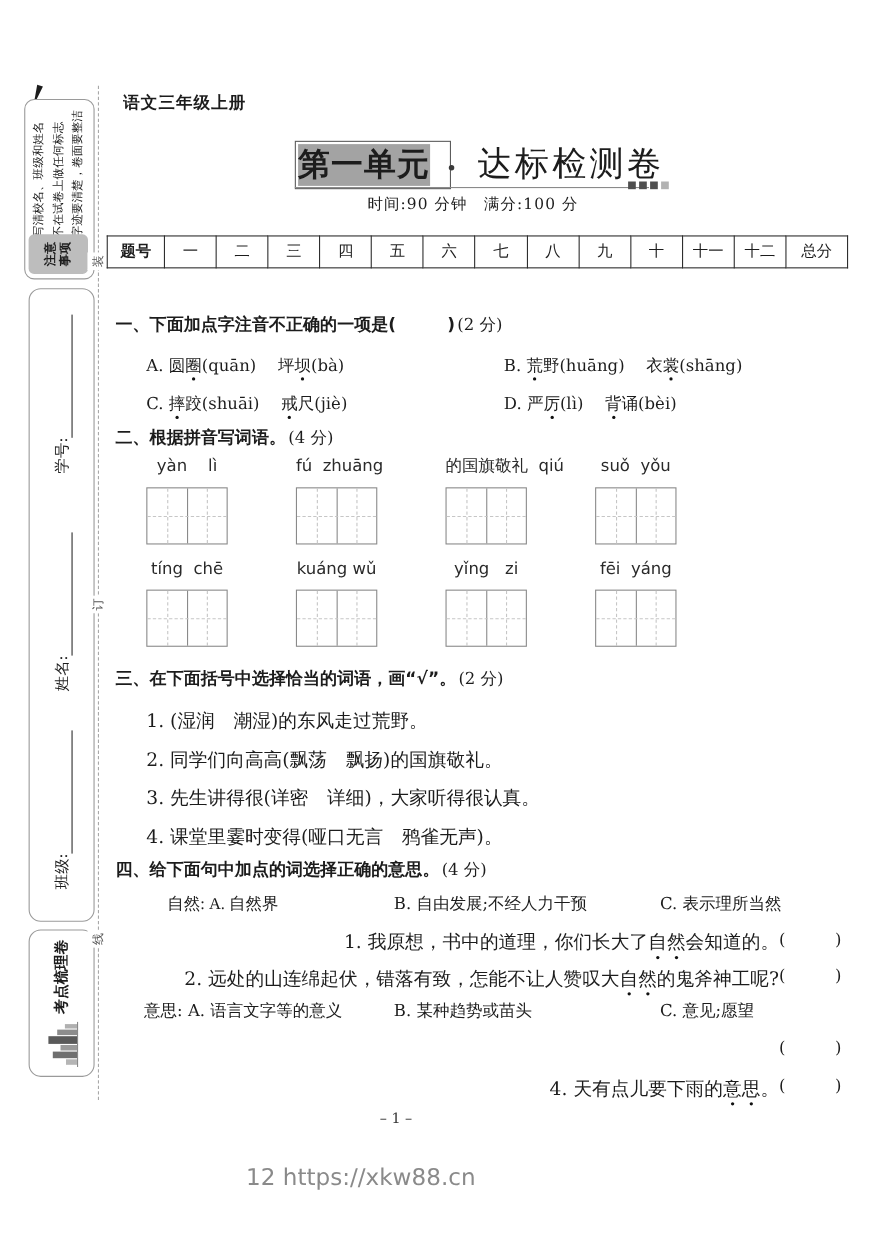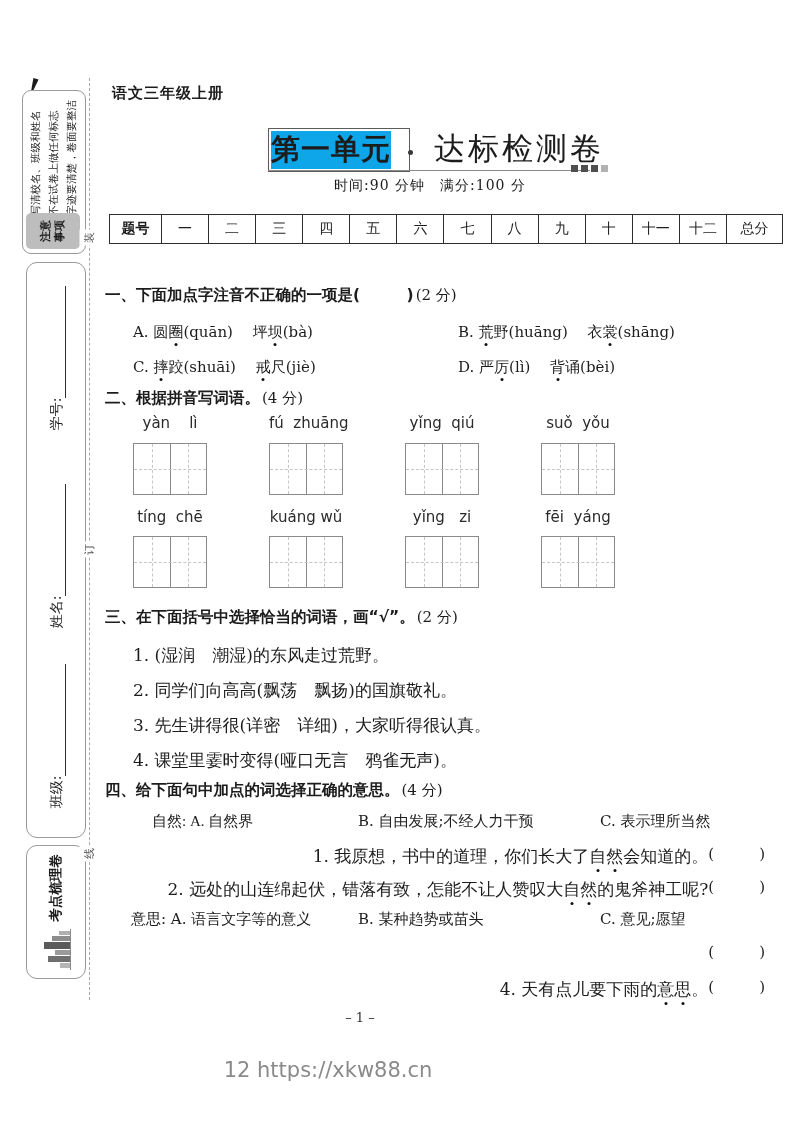--- a/index.html
+++ b/index.html
@@ -23,30 +23,30 @@
   .exam-strip{top:50%;width:122px;height:46px;display:flex;align-items:center;justify-content:center;gap:7px;white-space:nowrap;}
   .exam-label{font-size:13.5px;font-weight:700;}
   .skyline{display:flex;align-items:flex-end;gap:1px;height:28px;border-bottom:1px solid #8a8a8a;padding:0 2px;}
   .skyline i{display:block;}
   .bindline{left:89px;top:78px;height:922px;border-left:1px dashed #a8a8a8;width:0;}
   .bindchar{left:81px;width:16px;text-align:center;font-size:11px;color:#555;background:#fff;transform:rotate(-90deg);padding:2px 0;}
 
   
   .book-label{left:112px;top:84px;font-size:15px;font-weight:700;letter-spacing:1px;}
   .unit-outline{left:268px;top:128px;width:140px;height:42px;border:1px solid #5c5c5c;background:#fff;}
-  .unit-box{left:271px;top:131px;width:120px;height:38px;background:#0ea5e9;display:flex;align-items:center;justify-content:center;
+  .unit-box{left:271px;top:131px;width:120px;height:38px;background:#a3a3a3;display:flex;align-items:center;justify-content:center;
             font-size:29px;font-weight:700;letter-spacing:1px;}
   .accent-dot{left:408px;top:150px;width:5px;height:5px;border-radius:50%;background:#3a3a3a;}
   .main-title{left:434px;top:128px;font-size:31px;font-weight:400;letter-spacing:3px;}
   .title-underline{left:268px;top:170px;width:322px;height:1px;background:#8a8a8a;}
   .sq{top:165px;width:7px;height:7px;}
   .meta{left:430px;top:177px;transform:translateX(-50%);font-size:14px;letter-spacing:1px;white-space:nowrap;}
 
   
-  .score-table{left:109px;top:214px;border-radius:15px;}
+  .score-table{left:97px;top:214px;border-radius:15px;}
   table{border-collapse:collapse;width:674px;table-layout:fixed;}
   td{border:1px solid #2e2e2e;height:26px;text-align:center;font-size:14px;
      font-family:"DejaVu Sans","Liberation Sans",sans-serif;overflow:hidden;}
   td.hdr{font-weight:700;}
 
   
   .qh{font-family:"DejaVu Sans","Liberation Sans",sans-serif;font-weight:700;font-size:15.5px;white-space:nowrap;}
   .hscore{font-family:"DejaVu Serif","Liberation Serif",serif;font-weight:400;font-size:15px;margin-left:2px;}
   .optline{font-size:15px;white-space:nowrap;}
   .pyrow{display:flex;gap:62px;}
@@ -185,21 +185,21 @@
   <div class="abs optline" style="left:458px;top:323px;">B. <span class="d">荒</span>野(huāng)　 衣<span class="d">裳</span>(shāng)</div>
   <div class="abs optline" style="left:133px;top:358px;">C. <span class="d">摔</span>跤(shuāi)　 <span class="d">戒</span>尺(jiè)</div>
   <div class="abs optline" style="left:458px;top:358px;">D. 严<span class="d">厉</span>(lì)　 <span class="d">背</span>诵(bèi)</div>
 
   <div class="abs qh" style="left:105px;top:388px;">
     <span>二、根据拼音写词语。</span><span class="hscore">(4 分)</span>
   </div>
   <div class="abs pyrow" style="left:133px;top:414px;">
     <span class="py">yàn    lì</span>
     <span class="py">fú  zhuāng</span>
-    <span class="py">yǐng  qiú</span>
+    <span class="py">的国旗敬礼  qiú</span>
     <span class="py">suǒ  yǒu</span>
   </div>
   <div class="abs boxrow" style="left:133px;top:443px;">
     <div class="tzg">
         <div class="cell"></div>
         <div class="cell"></div>
       </div>
     <div class="tzg">
         <div class="cell"></div>
         <div class="cell"></div>

